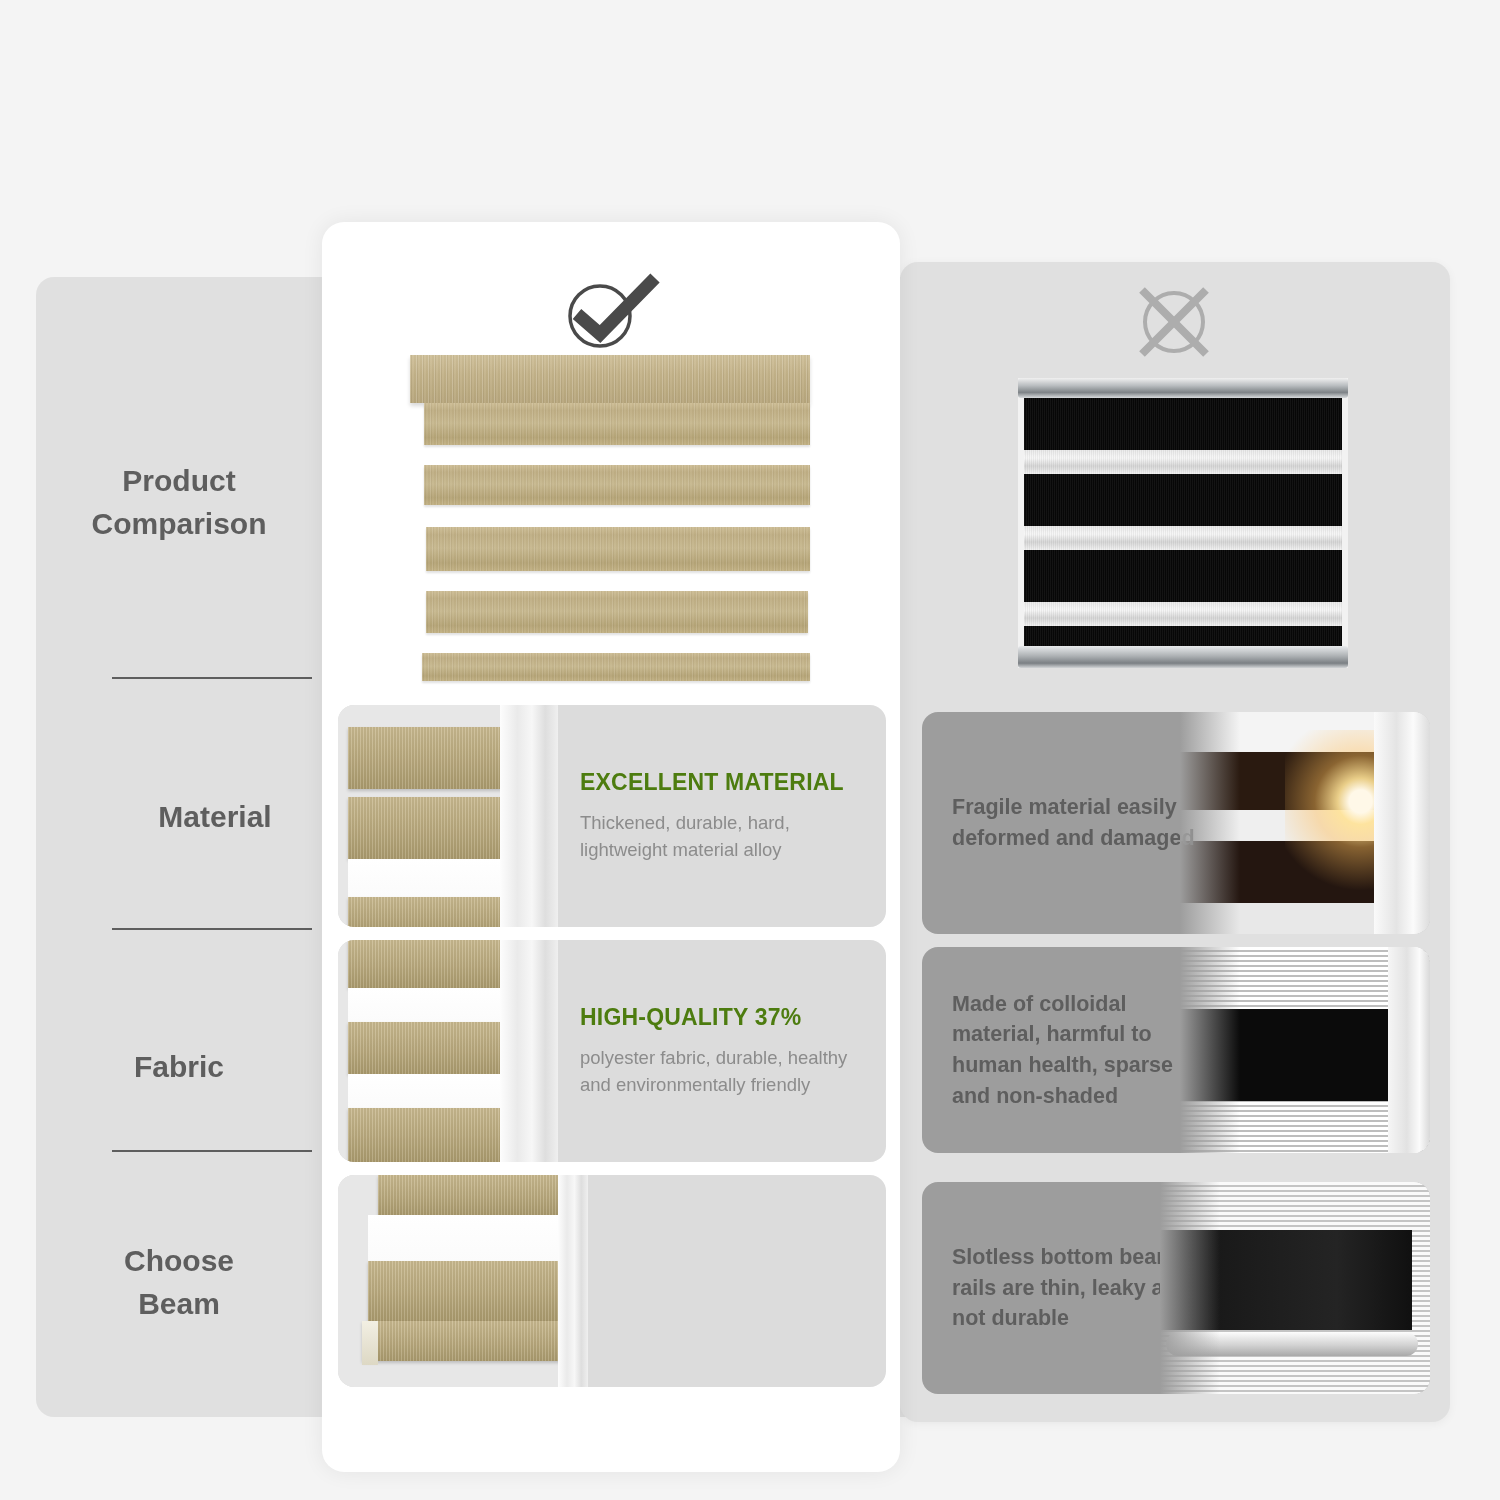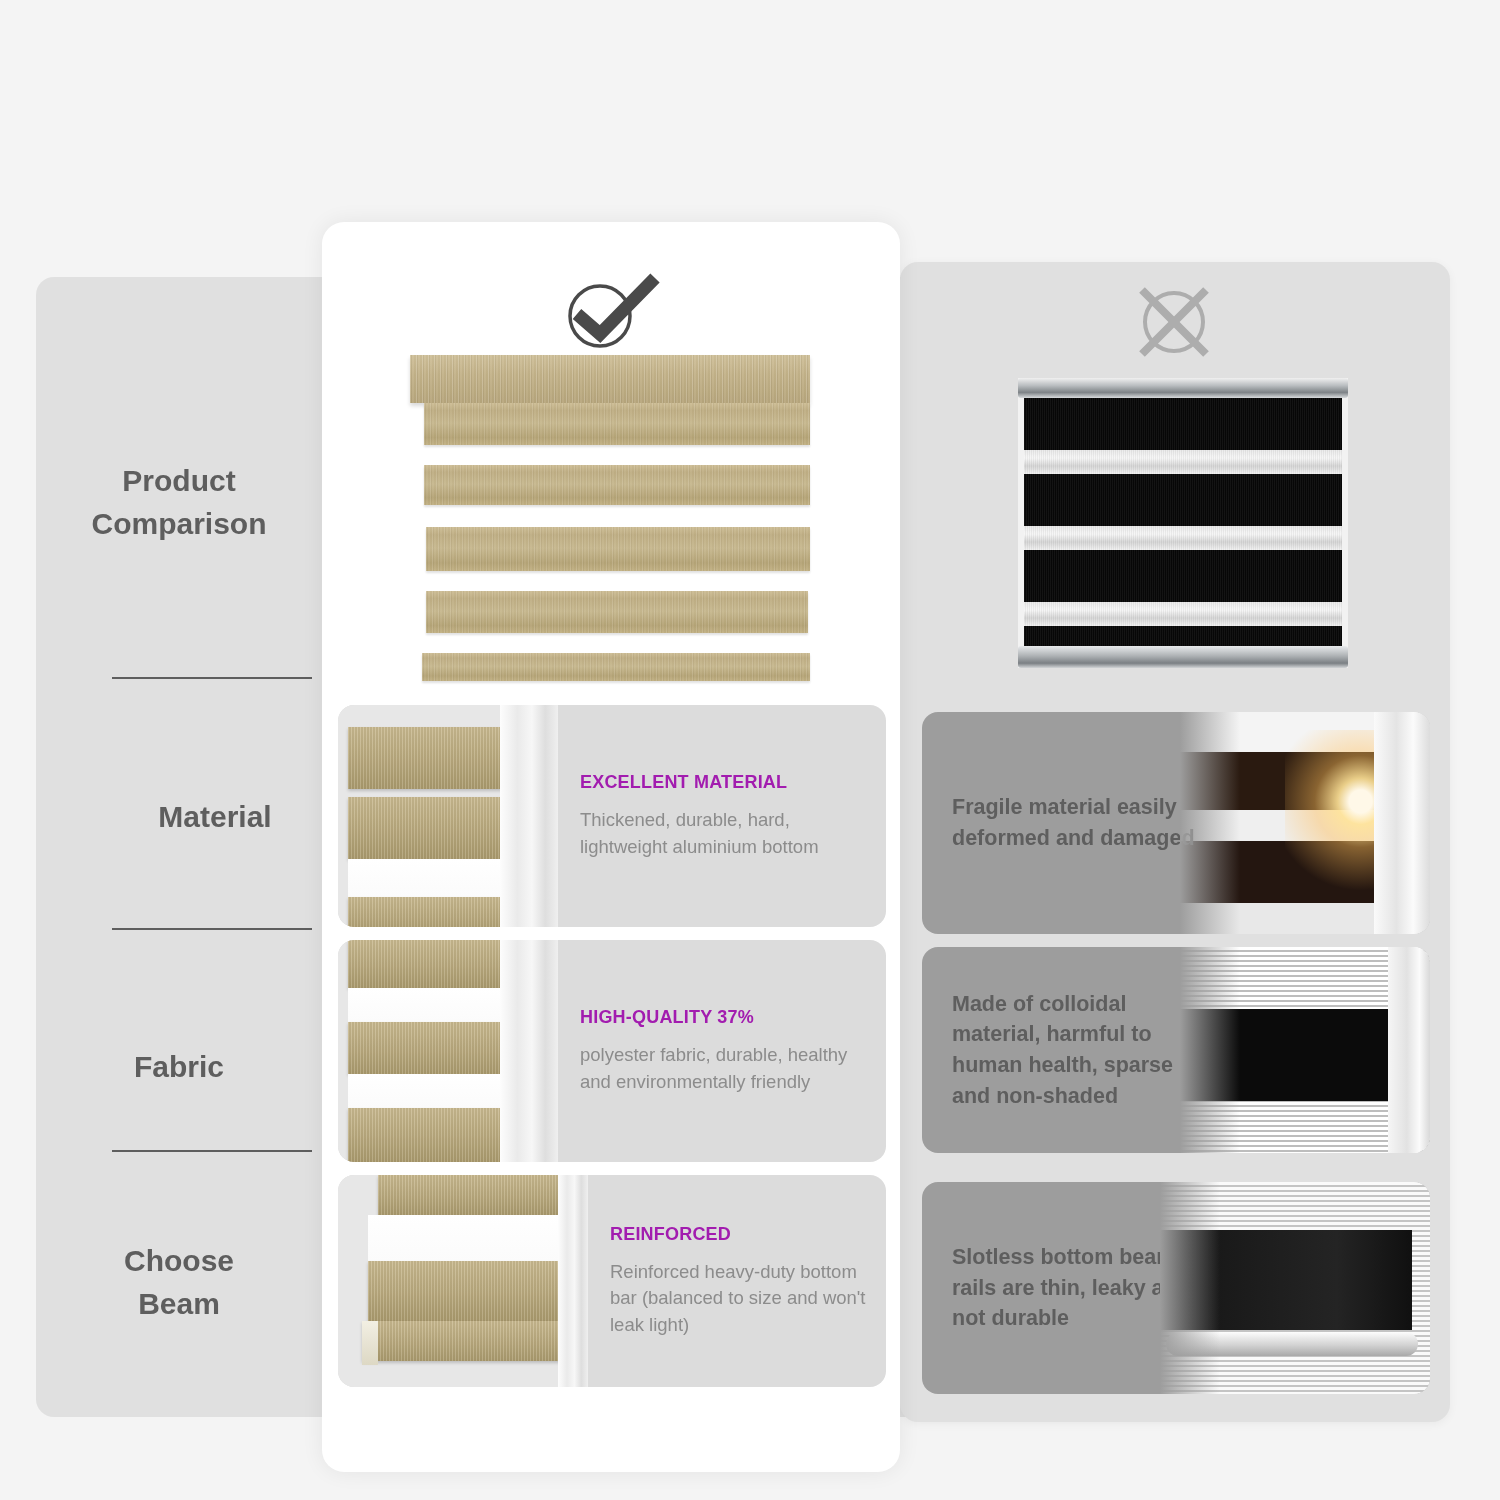--- a/index.html
+++ b/index.html
@@ -106,21 +106,21 @@
   }
 
   
   .card-good{
     position:absolute;
     background:#dcdcdc;border-radius:16px;overflow:hidden;
     display:flex;
   }
   .cg-photo{position:relative;width:220px;flex:0 0 220px;overflow:hidden;background:#e7e7e7;}
   .cg-text{flex:1;padding:0 18px 0 22px;display:flex;flex-direction:column;justify-content:center;}
-  .cg-title{font-size:18px;font-weight:bold;color:#a21caf;letter-spacing:.2px;margin-bottom:14px;}
+  .cg-title{font-size:23px;font-weight:bold;color:#4d7c0f;letter-spacing:.2px;margin-bottom:14px;}
   .cg-body{font-size:18.5px;color:#8c8c8c;line-height:1.42;}
 
   
   .frame{
     position:absolute;right:0;top:0;width:58px;height:100%;
     background:linear-gradient(90deg,#fdfdfd 0%,#eaeaea 30%,#f7f7f7 55%,#dedede 78%,#efefef 100%);
   }
   .blindstack{position:absolute;left:0;top:0;width:100%;height:100%;}
   .bs{position:absolute;left:10px;width:170px;}
   .bs.tan{
@@ -218,21 +218,21 @@
       <div class="blindstack">
         <div class="bs tan" style="top:22px;height:62px;"></div>
         <div class="bs tan" style="top:92px;height:62px;"></div>
         <div class="bs sheer" style="top:154px;height:38px;"></div>
         <div class="bs tan" style="top:192px;height:40px;"></div>
       </div>
       <div class="frame"></div>
     </div>
     <div class="cg-text">
       <div class="cg-title">EXCELLENT MATERIAL</div>
-      <div class="cg-body">Thickened, durable, hard, lightweight aluminium bottom</div>
+      <div class="cg-body">Thickened, durable, hard, lightweight material alloy</div>
     </div>
   </div>
 
   <div class="card-good" style="left:338px;top:940px;width:548px;height:222px;">
     <div class="cg-photo">
       <div class="blindstack">
         <div class="bs tan" style="top:0px;height:48px;"></div>
         <div class="bs sheer" style="top:48px;height:34px;"></div>
         <div class="bs tan" style="top:82px;height:52px;"></div>
         <div class="bs sheer" style="top:134px;height:34px;"></div>
@@ -250,24 +250,20 @@
     <div class="cg-photo" style="flex:0 0 250px;width:250px;">
       <div class="blindstack">
         <div class="bs tan" style="left:40px;width:190px;top:0px;height:40px;"></div>
         <div class="bs sheer" style="left:30px;width:200px;top:40px;height:46px;"></div>
         <div class="bs tan" style="left:30px;width:200px;top:86px;height:60px;"></div>
         <div class="bs tan" style="left:24px;width:206px;top:146px;height:40px;"></div>
         <div style="position:absolute;left:24px;top:146px;width:16px;height:44px;background:linear-gradient(180deg,#f2efe3,#ddd8c4);"></div>
       </div>
       <div class="frame" style="width:30px;"></div>
     </div>
-    <div class="cg-text">
-      <div class="cg-title">REINFORCED</div>
-      <div class="cg-body">Reinforced heavy-duty bottom bar (balanced to size and won't leak light)</div>
-    </div>
   </div>
 
   <div class="card-bad" style="left:922px;top:712px;width:508px;height:222px;">
     <div class="cb-photo">
       <div style="position:absolute;inset:0;background:
              linear-gradient(180deg,#f4f4f4 0 18%, #2a1a10 18% 44%, #efefef 44% 58%, #241610 58% 86%, #e8e8e8 86% 100%);"></div>
       <div style="position:absolute;left:105px;top:18px;width:180px;height:170px;z-index:3;
              background:radial-gradient(circle at 42% 42%, #fff8e8 0 8%, rgba(255,226,150,.9) 16%, rgba(255,190,90,.45) 32%, rgba(255,190,90,0) 62%);"></div>
       <div style="position:absolute;right:0;top:0;bottom:0;width:56px;z-index:3;
              background:linear-gradient(90deg,#fafafa,#e4e4e4 40%,#fbfbfb 70%,#dcdcdc);"></div>

